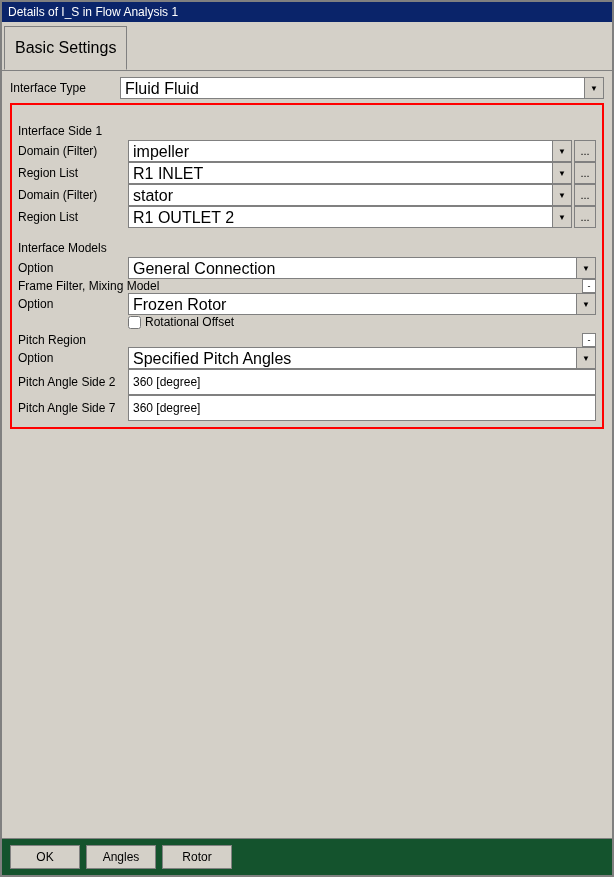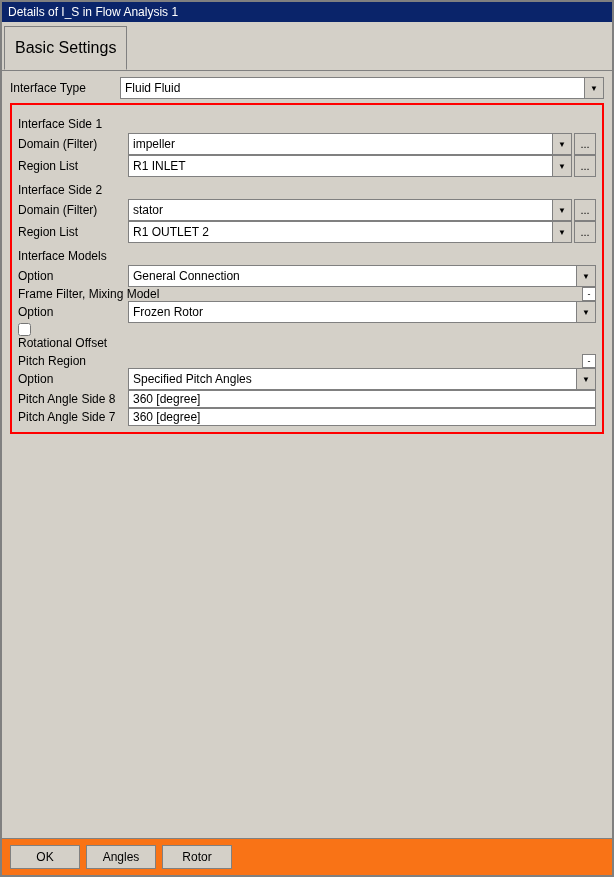--- a/index.html
+++ b/index.html
@@ -64,21 +64,21 @@
       padding-right: 4px;
       flex-shrink: 0;
     }
     .select-wrap {
       flex: 1;
       position: relative;
     }
     select {
       width: 100%;
       height: 22px;
-      font-size: 12px;
+      font-size: 16px;
       background: white;
       border: 1px solid #808080;
       padding: 0 20px 0 4px;
       appearance: none;
       -webkit-appearance: none;
     }
     .select-arrow {
       position: absolute;
       right: 0;
       top: 0;
@@ -103,52 +103,51 @@
       margin-left: 2px;
       font-size: 11px;
       display: flex;
       align-items: center;
       justify-content: center;
       cursor: pointer;
       flex-shrink: 0;
     }
     .text-input {
       flex: 1;
-      height: 18px;
+      height: 26px;
       border: 1px solid #808080;
       background: white;
       font-size: 12px;
       padding: 0 4px;
     }
     .section-header {
       font-size: 12px;
       padding: 2px 0;
-      margin-top: 4px;
+      margin-top: 11px;
     }
     .red-box {
       border: 2px solid red;
       padding: 6px;
       margin-top: 4px;
     }
     .checkbox-row {
       display: flex;
-      align-items: flex-start;
+      align-items: flex-end;
       margin-bottom: 4px;
-      flex-direction: column;
     }
     .checkbox-row input[type="checkbox"] {
       margin-right: 4px;
     }
     .bottom-bar {
       display: flex;
       justify-content: flex-start;
       padding: 6px 8px;
       gap: 6px;
       border-top: 1px solid #808080;
-      background: #f97316;
+      background: #14532d;
     }
     .btn {
       width: 70px;
       height: 24px;
       background: #d4d0c8;
       border: 1px solid #808080;
       font-size: 12px;
       cursor: pointer;
       display: flex;
       align-items: center;
@@ -220,23 +219,20 @@
           <select>
             <option>R1 INLET</option>
           </select>
           <div class="select-arrow">▼</div>
         </div>
         <div class="ellipsis-btn">
           <span>...</span>
         </div>
       </div>
 
-      <div class="section-header">
-        <span>Interface Side 2</span>
-      </div>
 
       <div class="row">
         <div class="label">Domain (Filter)</div>
         <div class="select-wrap">
           <select>
             <option>stator</option>
           </select>
           <div class="select-arrow">▼</div>
         </div>
         <div class="ellipsis-btn">
@@ -305,21 +301,21 @@
         <div class="label">Option</div>
         <div class="select-wrap">
           <select>
             <option>Specified Pitch Angles</option>
           </select>
           <div class="select-arrow">▼</div>
         </div>
       </div>
 
       <div class="row">
-        <div class="label">Pitch Angle Side 8</div>
+        <div class="label">Pitch Angle Side 2</div>
         <input type="text" class="text-input" value="360 [degree]" style="">
       </div>
 
       <div class="row">
         <div class="label">Pitch Angle Side 7</div>
         <input type="text" class="text-input" value="360 [degree]" style="">
       </div>
 
     </div>
 

